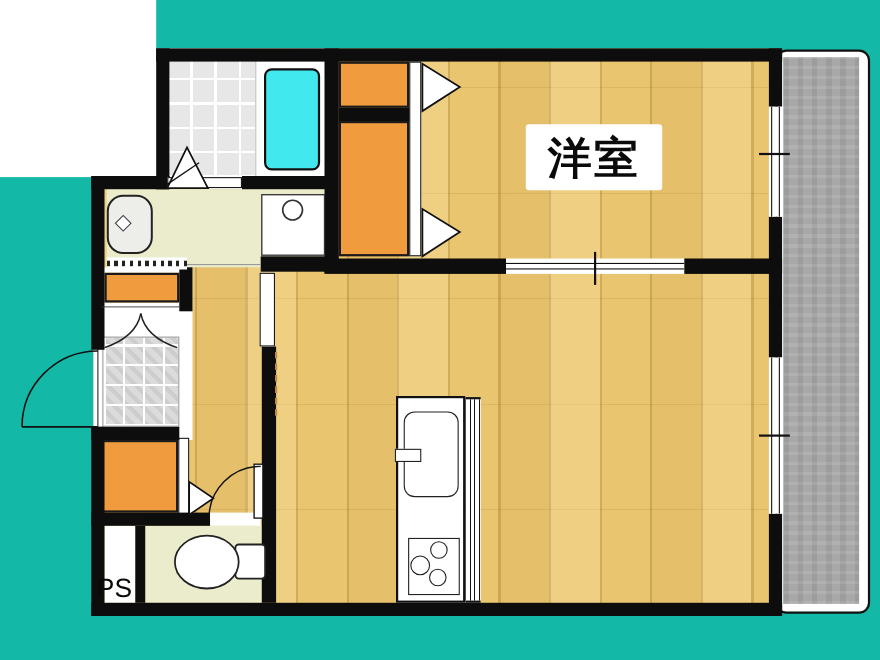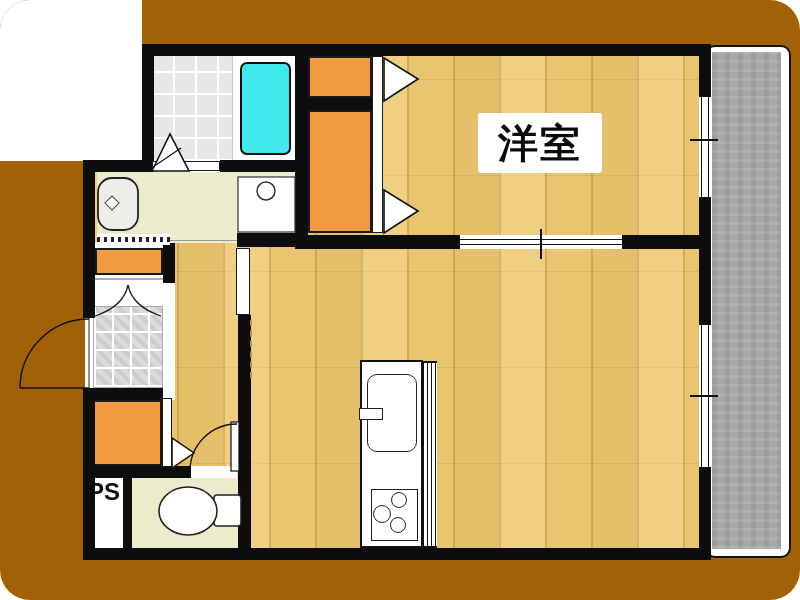--- a/index.html
+++ b/index.html
@@ -1,17 +1,17 @@
 <!DOCTYPE html>
 <html style="--wall: #0d0d0d; --wood: #eac56f; --orange: #f09c3e; --wet: #eaeccb; --tile: #e7e7e7; --genkan: #d8d8d8; --balcony: #a8a8a8; --bathtub: #41e9ef;"><head>
 <meta charset="utf-8">
 <style>
   html,body{margin:0;padding:0;background:#fff;}
-  #plan{position:relative;width:800px;height:600px;background:#a16207;overflow:hidden;
-        font-family:"Liberation Sans","DejaVu Sans",sans-serif;border-radius:30px;}
+  #plan{position:relative;width:800px;height:600px;background:#14b8a6;overflow:hidden;
+        font-family:"Liberation Sans","DejaVu Sans",sans-serif;}
   .a{position:absolute;}
   .wall{position:absolute;background:var(--wall);}
   .wood{background-color:var(--wood);
         background-image:
           repeating-linear-gradient(90deg, rgba(120,80,10,0.22) 0 2px, rgba(255,255,255,0) 2px 46px),
           repeating-linear-gradient(90deg, rgba(255,240,190,0.25) 0 46px, rgba(255,255,255,0) 46px 92px, rgba(160,110,30,0.07) 92px 138px),
           repeating-linear-gradient(0deg, rgba(120,80,10,0.12) 0 1px, rgba(255,255,255,0) 1px 96px);}
   .wet{background:var(--wet);}
   .orangebox{background:var(--orange);border:2px solid #1a1a1a;box-sizing:border-box;}
   .tilebath{background-color:var(--tile);
@@ -158,17 +158,17 @@
 
     <g>
       <rect x="238" y="177" width="57" height="55" fill="#fff" stroke="#333" stroke-width="1.2"></rect>
       <circle cx="266" cy="191" r="9" fill="#fff" stroke="#333" stroke-width="1.5"></circle>
     </g>
   </svg>
 
   <div class="a label" style="left:478px;top:113px;width:124px;height:60px;font-size:40px;letter-spacing:2px;">
     <span>洋室</span>
   </div>
-  <div class="a" style="left:88px;top:476px;width:38px;height:32px;color:#0a0a0a;font-weight:bold;font-size:24px;line-height:32px;">
+  <div class="a" style="left:88px;top:520px;width:38px;height:32px;color:#0a0a0a;font-weight:normal;font-size:24px;line-height:32px;">
     <span>PS</span>
   </div>
 
 </div>
 
 </body></html>

